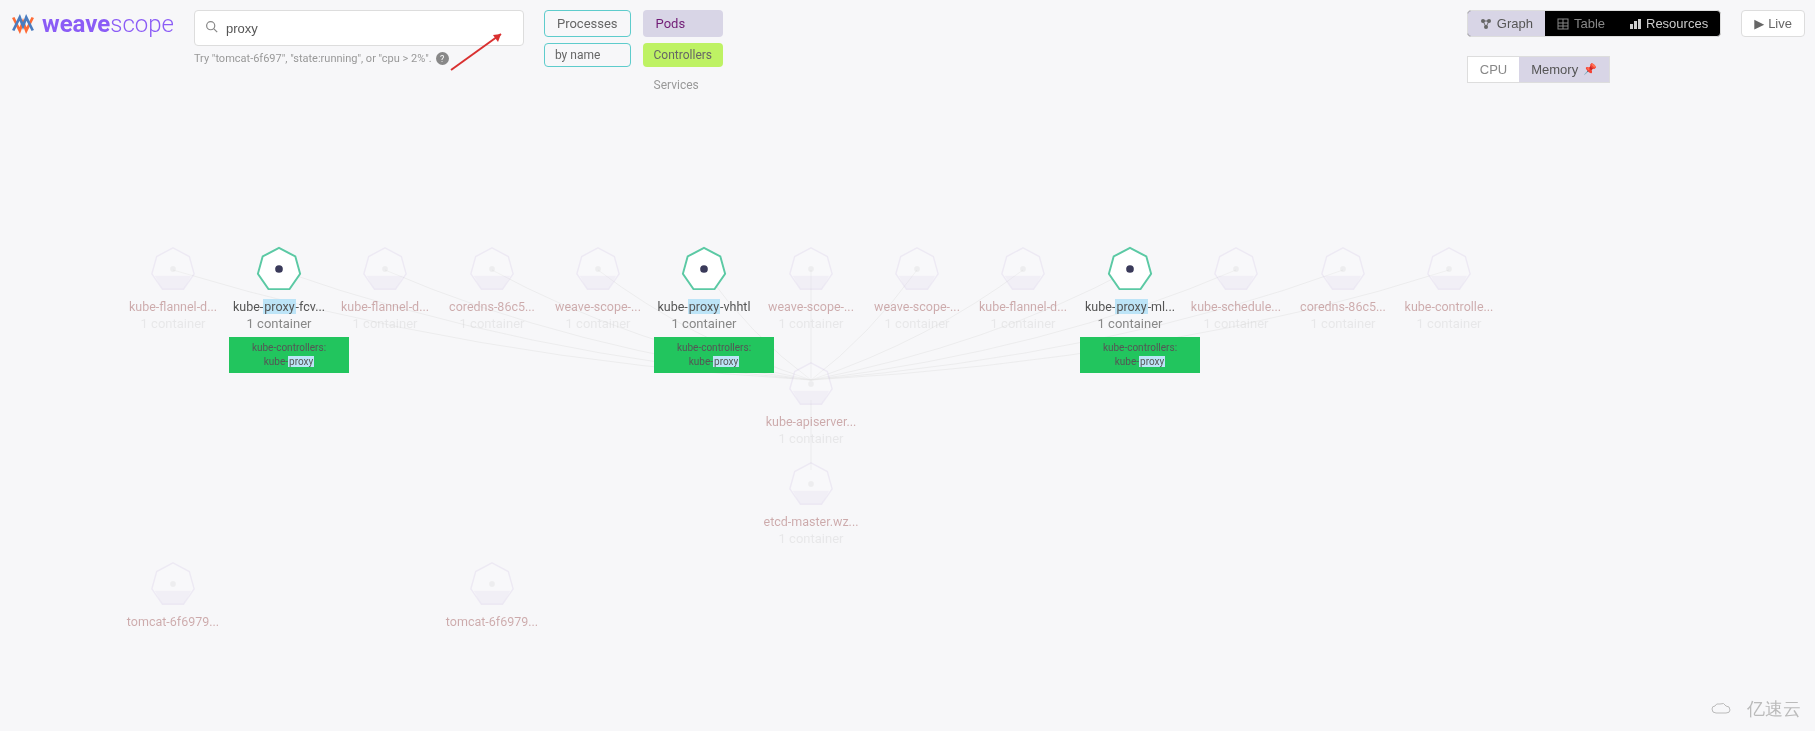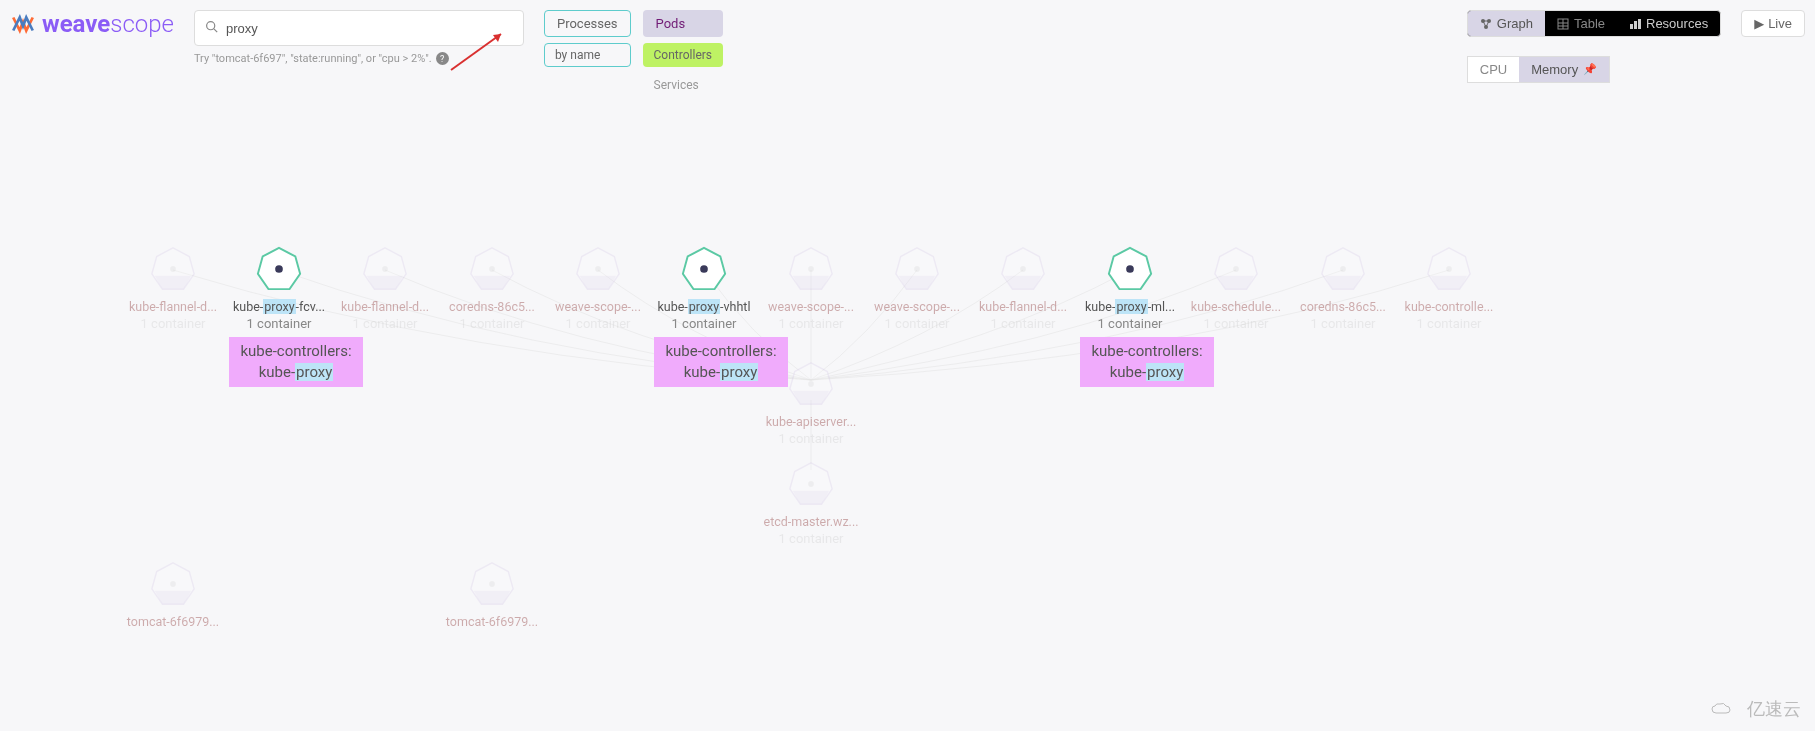--- a/index.html
+++ b/index.html
@@ -33,21 +33,21 @@
 .canvas { position: absolute; top: 0; left: 0; width: 100%; height: 100%; }
 .node { position: absolute; text-align: center; width: 100px; transform: translateX(-50px); }
 .node-shape { width: 48px; height: 48px; margin: 0 auto 6px; position: relative; }
 .heptagon { width: 100%; height: 100%; }
 .node.faded { opacity: 0.35; }
 .node-label { font-size: 12.5px; color: #555; white-space: nowrap; overflow: hidden; text-overflow: ellipsis; }
 .node-sublabel { font-size: 13px; color: #888; margin-top: 2px; }
 .node.faded .node-label { color: #7f1d1d; text-align: center; }
 .node.faded .node-sublabel { color: #ccc; }
 .highlight { background: #bde4f7; padding: 0 1px; }
-.match-box { margin: 6px auto 0; padding: 4px 6px; background: #f0abfc; font-size: 15px; color: #555; line-height: 1.4; width: 134px; }
+.match-box { margin: 6px auto 0; padding: 4px 6px; background: #22c55e; font-size: 10px; color: #555; line-height: 1.4; width: 120px; }
 .edges { position: absolute; top: 0; left: 0; width: 100%; height: 100%; pointer-events: none; }
 .edge { stroke: #ddd; stroke-width: 1; fill: none; opacity: 0.4; }
 .watermark { position: absolute; bottom: 10px; right: 14px; font-size: 18px; color: #bbb; display: flex; align-items: center; gap: 15px; font-family: Liberation Serif, serif; }
 </style>
 </head>
 <body>
 
 <svg class="edges" width="1815" height="731">
   <path class="edge" d="M 173 270 Q 470 360 811 380"></path>
   <path class="edge" d="M 279 270 Q 520 355 811 380"></path>

